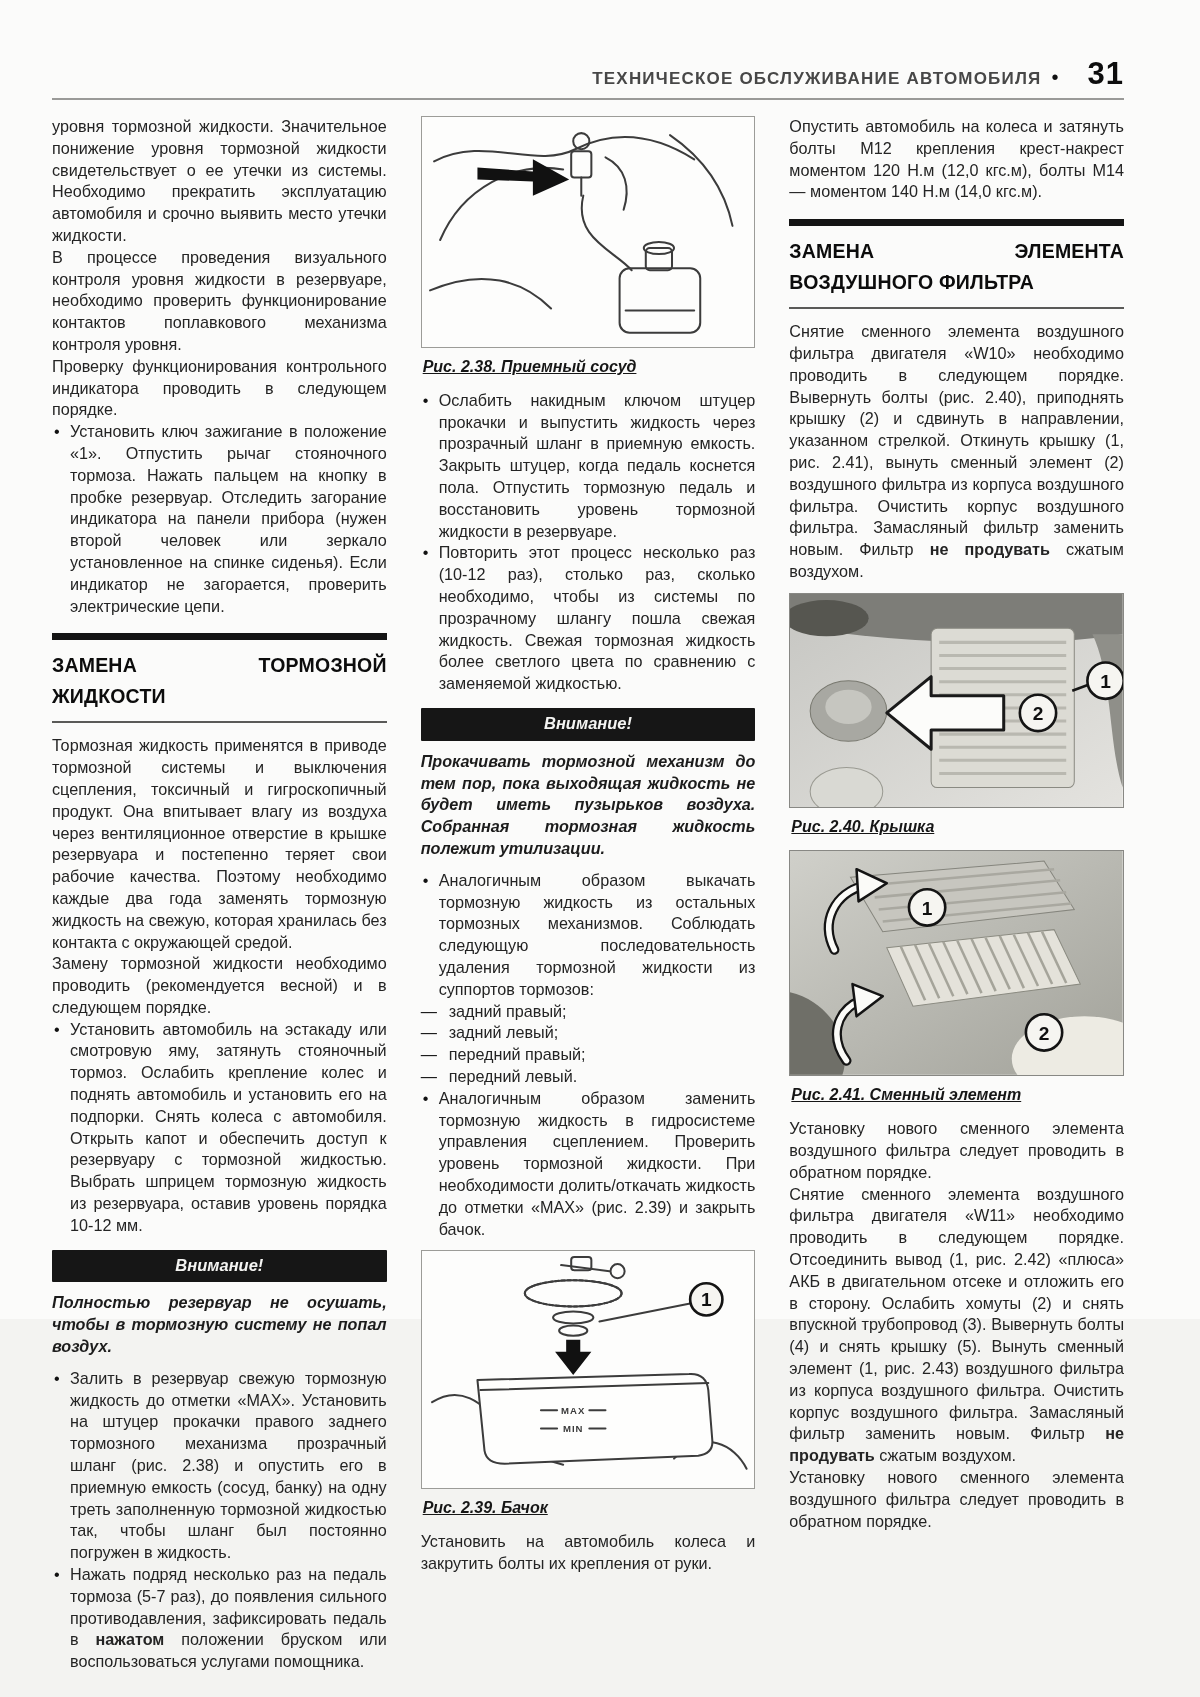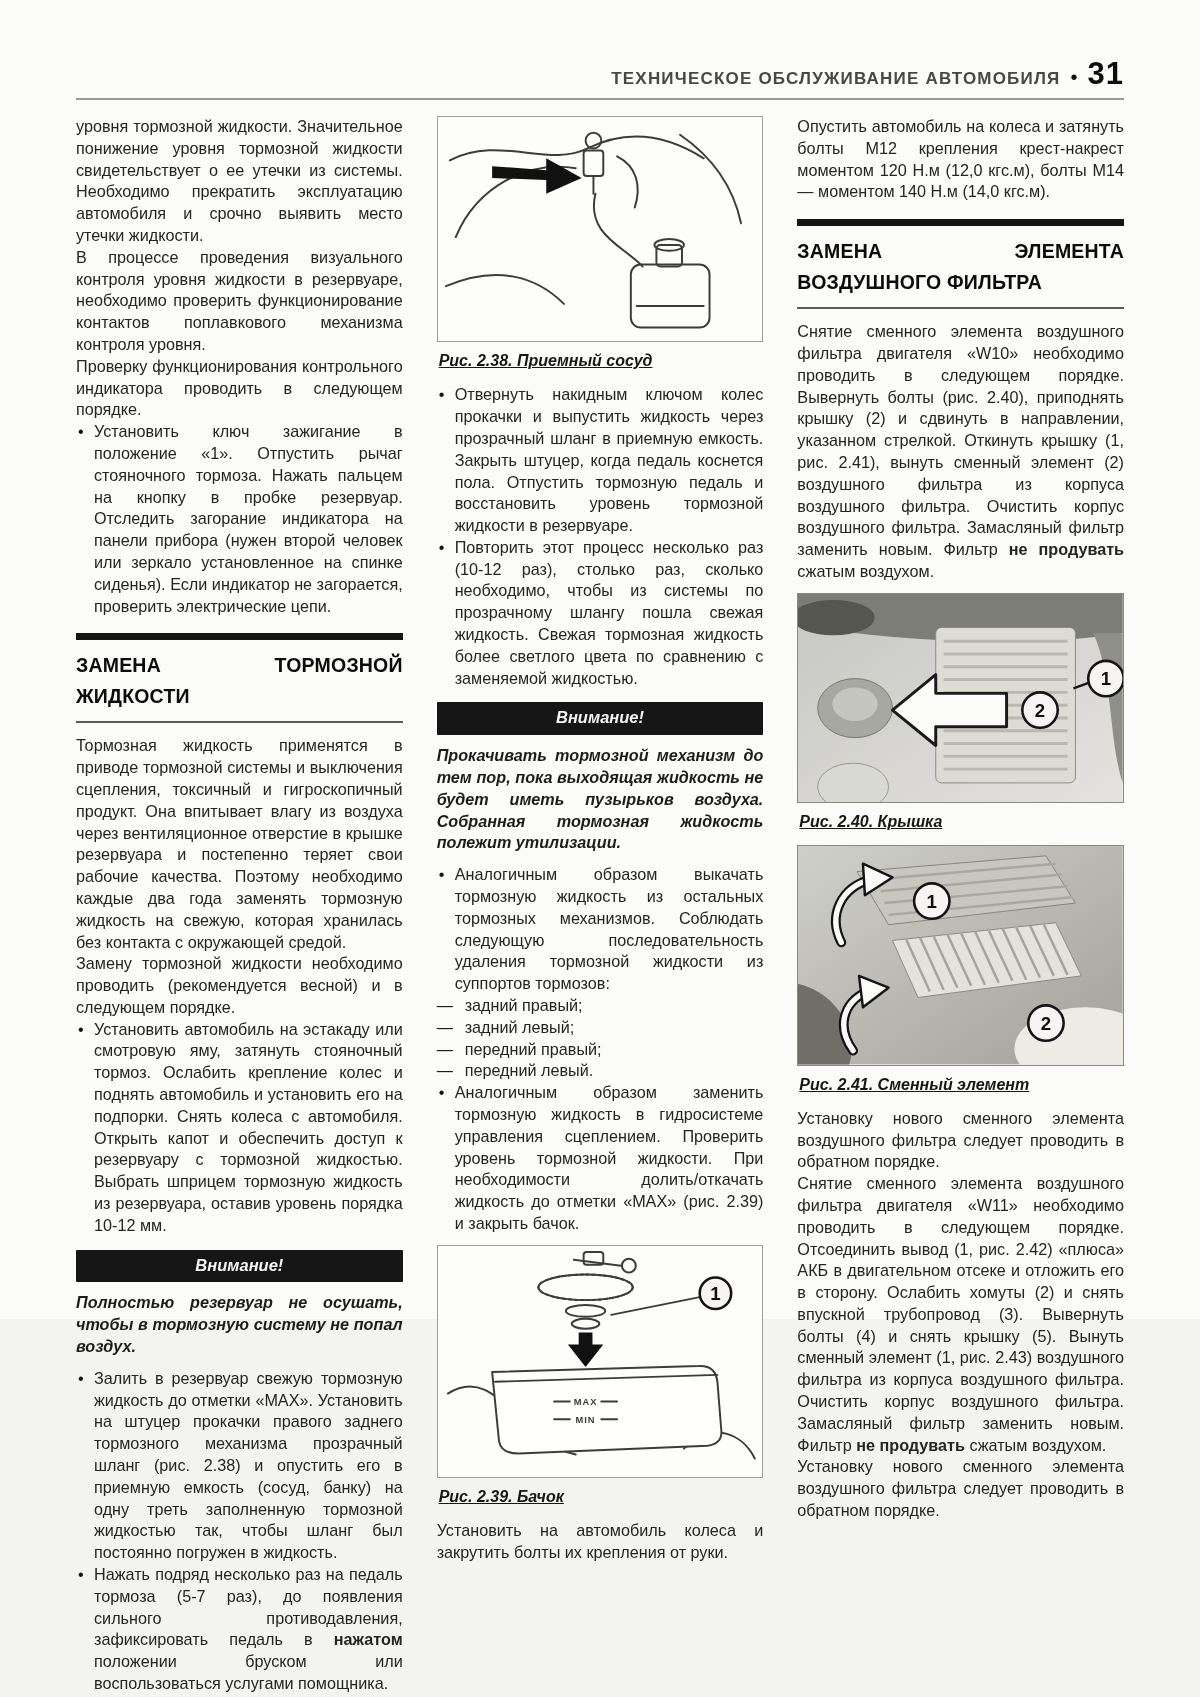--- a/index.html
+++ b/index.html
@@ -5,27 +5,27 @@
   html,body{margin:0;padding:0;}
   body{
     width:1200px;height:1697px;overflow:hidden;
     background:#f3f3f1;
     font-family:"Liberation Sans", sans-serif;
     color:#222;
   }
   .page{
     position:relative;width:1200px;height:1319px;
     background:#fbfbfa;box-sizing:border-box;
-    padding:56px 76px 30px 76px;
+    padding:56px 76px 30px 52px;
   }
   
   .page-header{display:flex;justify-content:flex-end;align-items:baseline;gap:10px;}
   .header-title{font-size:17px;letter-spacing:1.2px;color:#474747;font-weight:bold;}
   .header-dot{font-size:20px;color:#111;line-height:1;}
-  .page-number{font-size:31px;font-weight:bold;color:#0d0d0d;letter-spacing:1px;}
+  .page-number{font-size:31px;font-weight:bold;color:#0d0d0d;letter-spacing:1px;margin-left:19px;}
   .header-rule{border:none;border-top:2px solid #9a9a98;margin:6px 0 16px 0;}
   
   .columns{display:flex;gap:34px;}
   .col{flex:1;min-width:0;}
   .body-text,.para{font-size:16.2px;line-height:21.8px;text-align:justify;color:#242424;}
   .para{margin:0;}
   .bullet-item{position:relative;padding-left:18px;margin:0;}
   .bullet-item::before{content:"•";position:absolute;left:2px;top:0;color:#111;}
   .dash-item{position:relative;padding-left:28px;margin:0;}
   .dash-item::before{content:"—";position:absolute;left:0;top:0;color:#111;}
@@ -121,21 +121,21 @@
               <rect x="222" y="130" width="26" height="22" rx="4"></rect>
               <ellipse cx="235" cy="130" rx="15" ry="6"></ellipse>
               <line x1="202" y1="192" x2="270" y2="192"></line>
             </g>
             <polygon points="55,50 110,54 110,42 146,62 110,78 110,64 55,62" fill="#111"></polygon>
           </svg>
         </div>
         <div class="fig-caption">Рис. 2.38. Приемный сосуд</div>
       </div>
 
-      <div class="bullet-item">Отвернуть накидным ключом колес прокачки и выпустить жидкость через прозрачный шланг в приемную емкость. Закрыть штуцер, когда педаль коснется пола. Отпустить тормозную педаль и восстановить уровень тормозной жидкости в резервуаре.</div>
+      <div class="bullet-item">Ослабить накидным ключом штуцер прокачки и выпустить жидкость через прозрачный шланг в приемную емкость. Закрыть штуцер, когда педаль коснется пола. Отпустить тормозную педаль и восстановить уровень тормозной жидкости в резервуаре.</div>
       <div class="bullet-item">Повторить этот процесс несколько раз (10-12 раз), столько раз, сколько необходимо, чтобы из системы по прозрачному шлангу пошла свежая жидкость. Свежая тормозная жидкость более светлого цвета по сравнению с заменяемой жидкостью.</div>
 
       <div class="warning">
         <div class="warning-bar">Внимание!</div>
         <p class="warning-text">Прокачивать тормозной механизм до тем пор, пока выходящая жидкость не будет иметь пузырьков воздуха. Собранная тормозная жидкость полежит утилизации.</p>
       </div>
 
       <div class="bullet-item">Аналогичным образом выкачать тормозную жидкость из остальных тормозных механизмов. Соблюдать следующую последовательность удаления тормозной жидкости из суппортов тормозов:</div>
       <div class="dash-item">задний правый;</div>
       <div class="dash-item">задний левый;</div>

